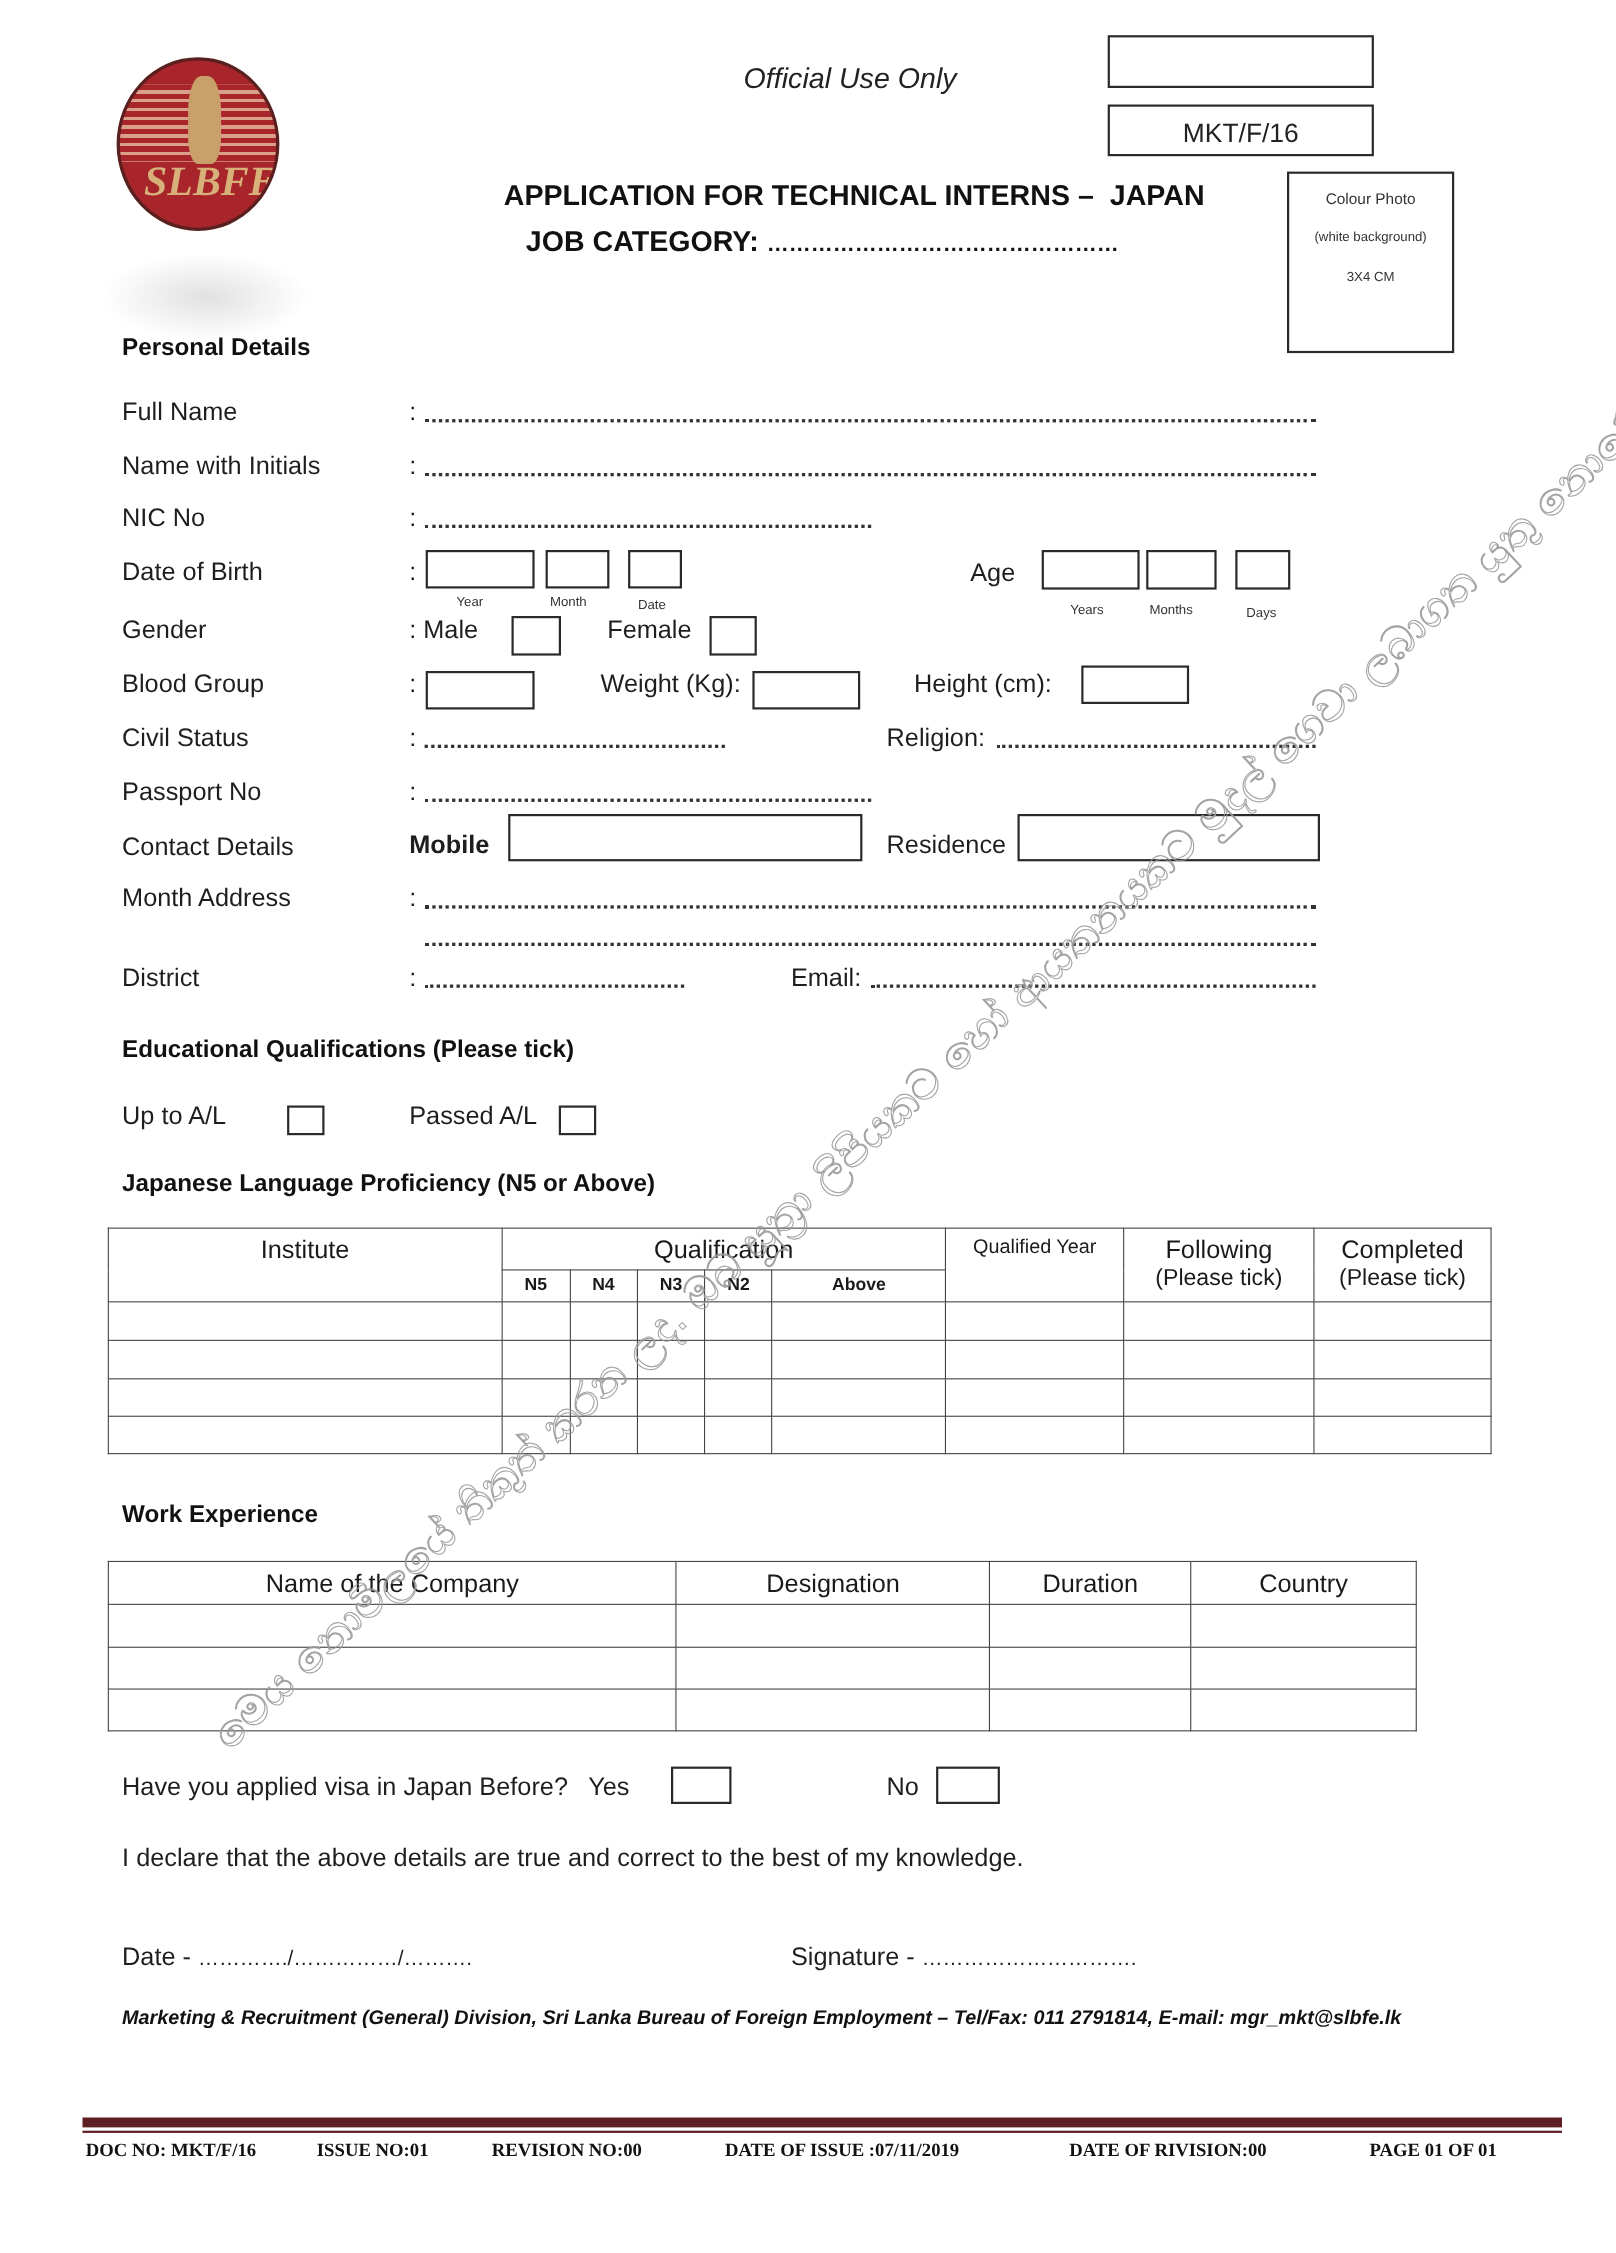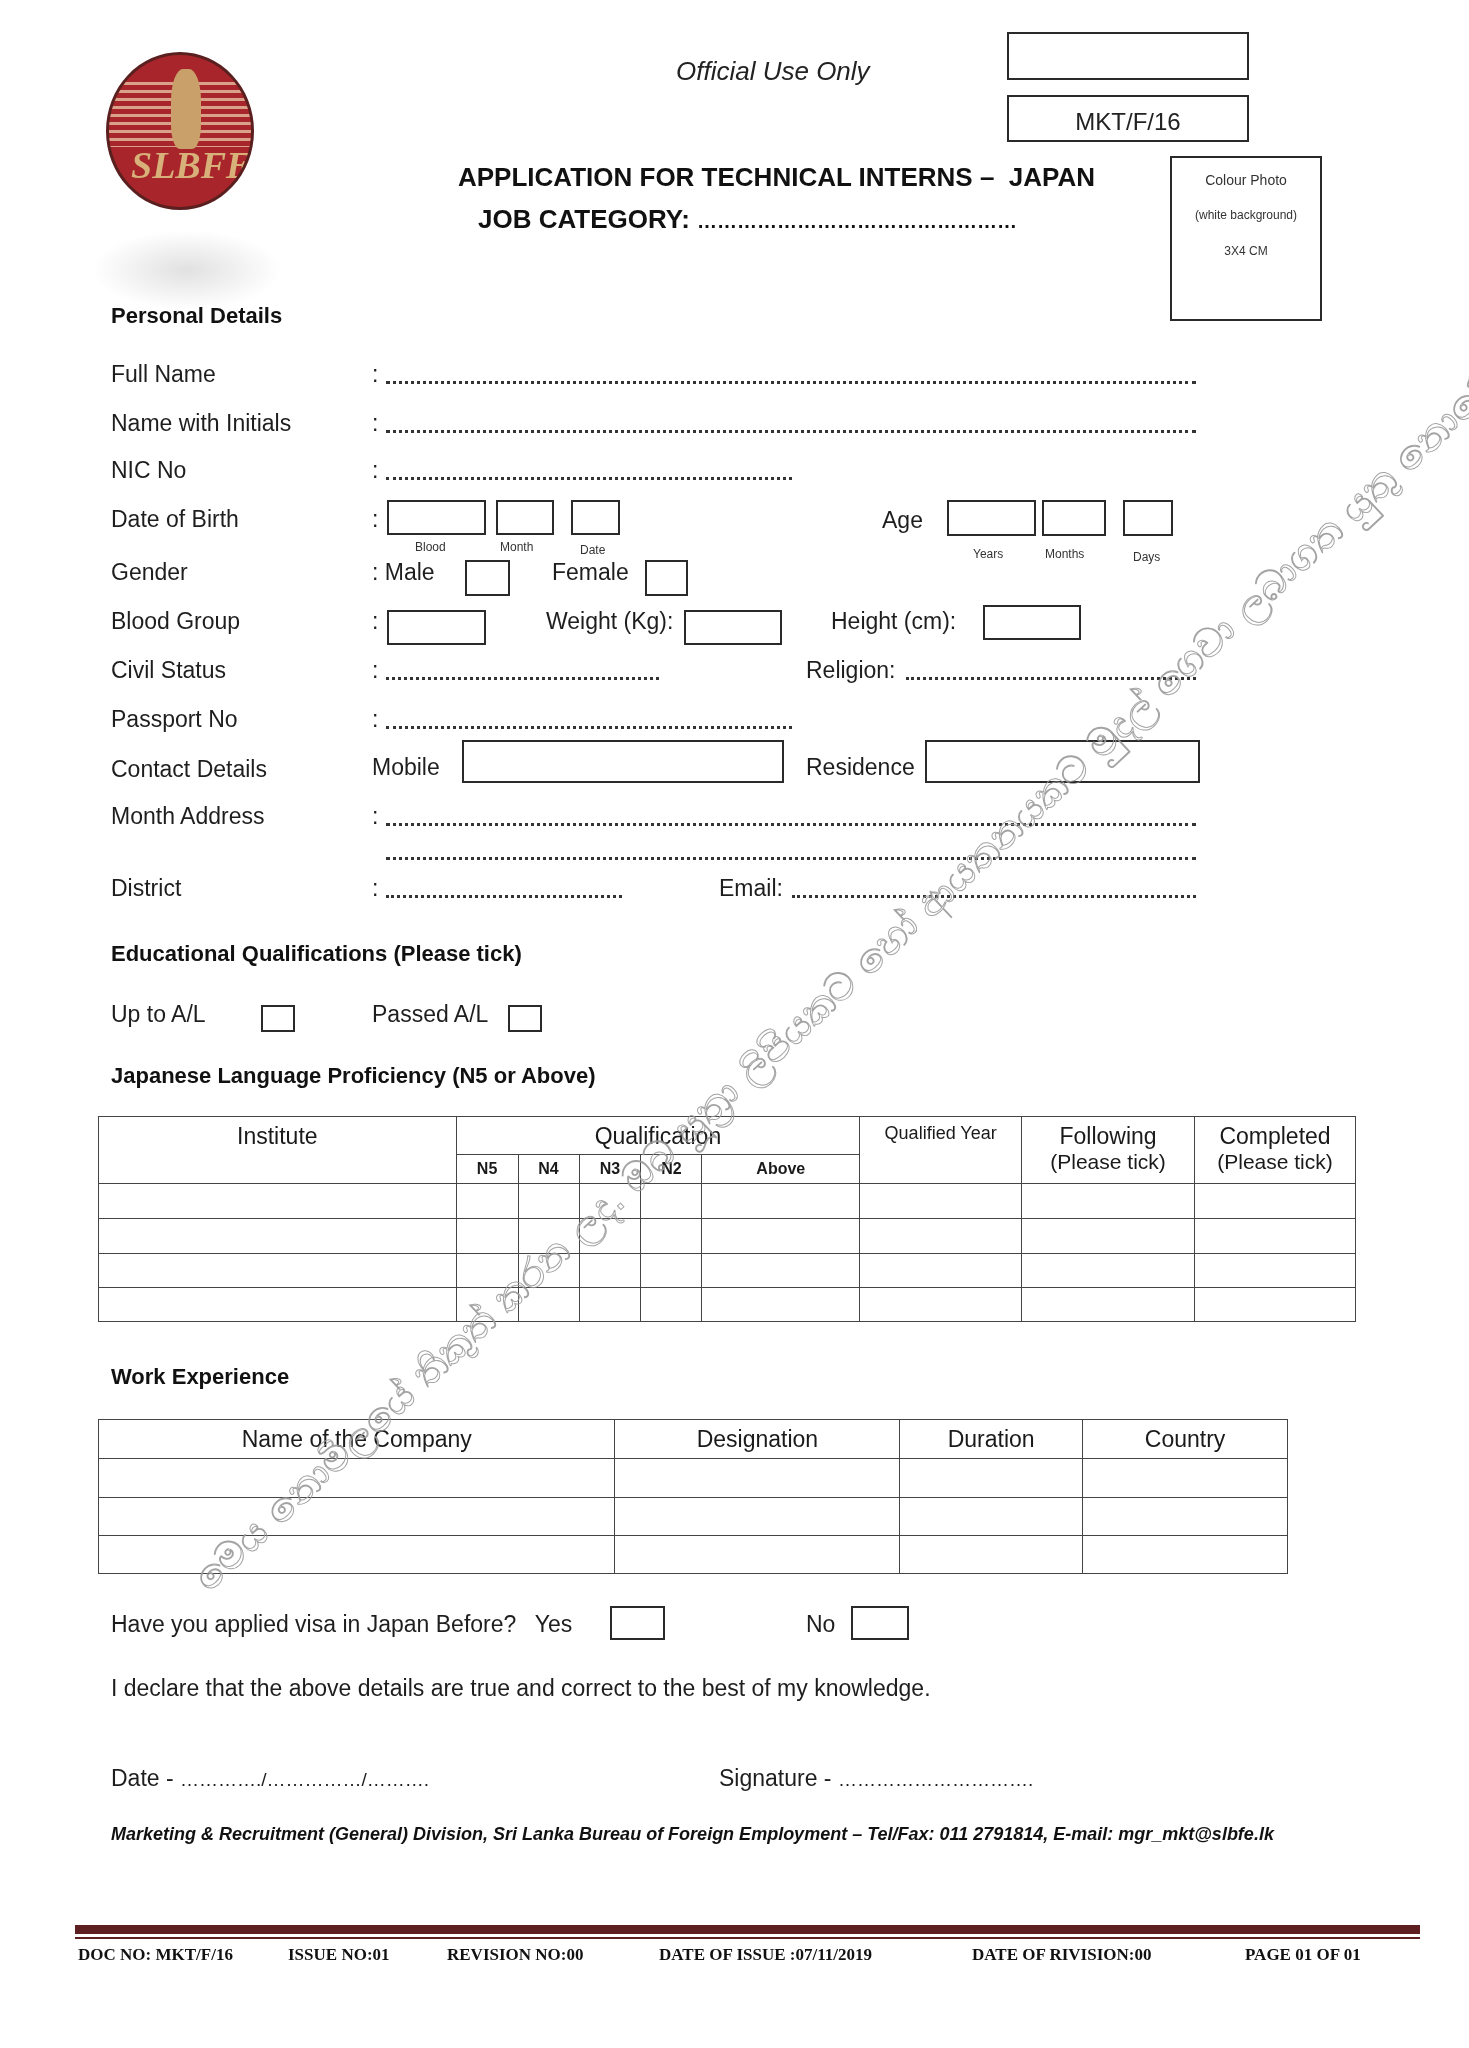--- a/index.html
+++ b/index.html
@@ -72,21 +72,21 @@
 
 <div class="abs lbl" style="left:111px; top:457px;">NIC No</div>
 <div class="abs lbl" style="left:372px; top:457px;">:</div>
 <div class="dotline" style="left:386px; top:477px; width:406px;"></div>
 
 <div class="abs lbl" style="left:111px; top:506px;">Date of Birth</div>
 <div class="abs lbl" style="left:372px; top:506px;">:</div>
 <div class="box" style="left:387px; top:500px; width:99px; height:35px;"></div>
 <div class="box" style="left:496px; top:500px; width:58px; height:35px;"></div>
 <div class="box" style="left:571px; top:500px; width:49px; height:35px;"></div>
-<div class="abs small" style="left:415px; top:540px;">Blood</div>
+<div class="abs small" style="left:415px; top:540px;">Year</div>
 <div class="abs small" style="left:500px; top:540px;">Month</div>
 <div class="abs small" style="left:580px; top:543px;">Date</div>
 
 <div class="abs lbl" style="left:882px; top:507px;">Age</div>
 <div class="box" style="left:947px; top:500px; width:89px; height:36px;"></div>
 <div class="box" style="left:1042px; top:500px; width:64px; height:36px;"></div>
 <div class="box" style="left:1123px; top:500px; width:50px; height:36px;"></div>
 <div class="abs small" style="left:973px; top:547px;">Years</div>
 <div class="abs small" style="left:1045px; top:547px;">Months</div>
 <div class="abs small" style="left:1133px; top:550px;">Days</div>
@@ -109,21 +109,21 @@
 <div class="abs lbl" style="left:372px; top:657px;">:</div>
 <div class="dotline" style="left:386px; top:677px; width:273px;"></div>
 <div class="abs lbl" style="left:806px; top:657px;">Religion:</div>
 <div class="dotline" style="left:906px; top:677px; width:290px;"></div>
 
 <div class="abs lbl" style="left:111px; top:706px;">Passport No</div>
 <div class="abs lbl" style="left:372px; top:706px;">:</div>
 <div class="dotline" style="left:386px; top:726px; width:406px;"></div>
 
 <div class="abs lbl" style="left:111px; top:756px;">Contact Details</div>
-<div class="abs lbl" style="left:372px; top:754px;">Mobile</div>
+<div class="abs lbl" style="left:372px; top:754px;font-weight:bold;">Mobile</div>
 <div class="box" style="left:462px; top:740px; width:322px; height:43px;"></div>
 <div class="abs lbl" style="left:806px; top:754px;">Residence</div>
 <div class="box" style="left:925px; top:740px; width:275px; height:43px;"></div>
 
 <div class="abs lbl" style="left:111px; top:803px;">Month Address</div>
 <div class="abs lbl" style="left:372px; top:803px;">:</div>
 <div class="dotline" style="left:386px; top:823px; width:810px;"></div>
 <div class="dotline" style="left:386px; top:857px; width:810px;"></div>
 
 <div class="abs lbl" style="left:111px; top:875px;">District</div>

